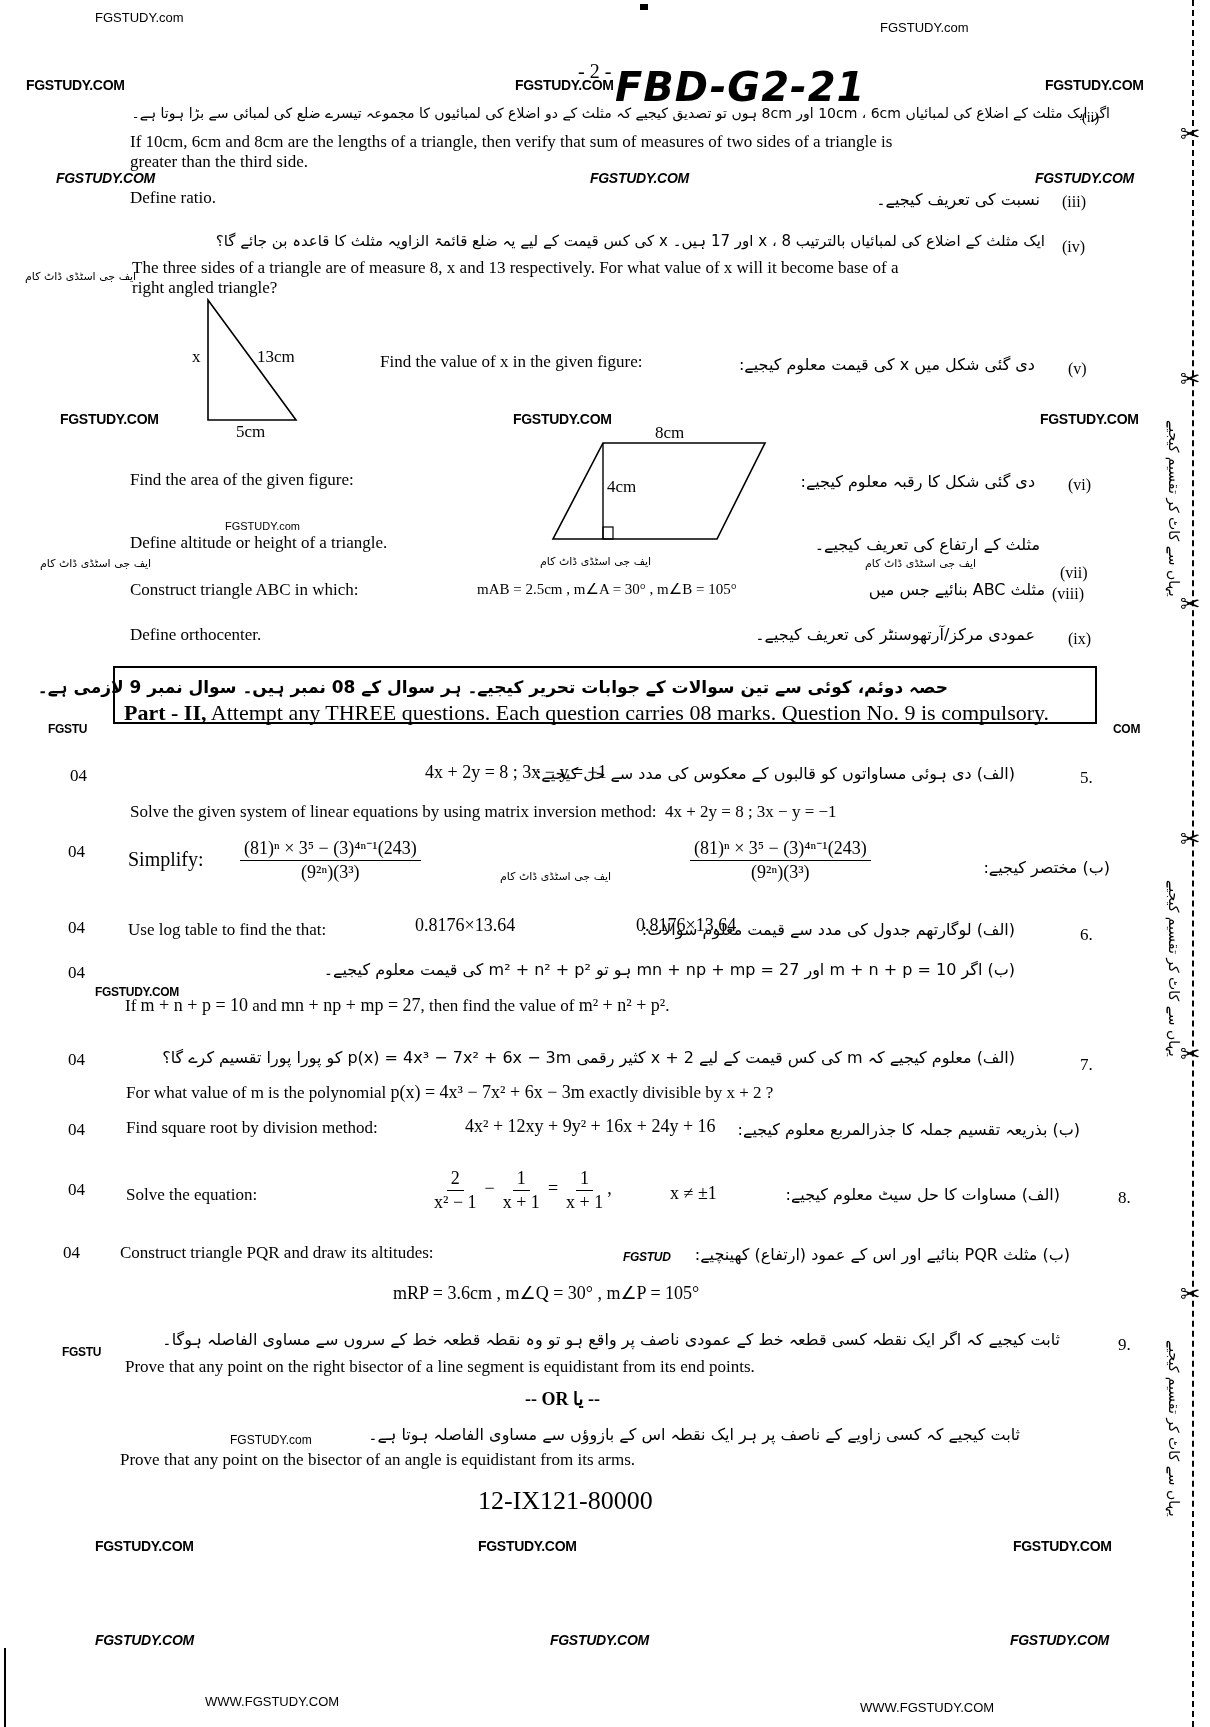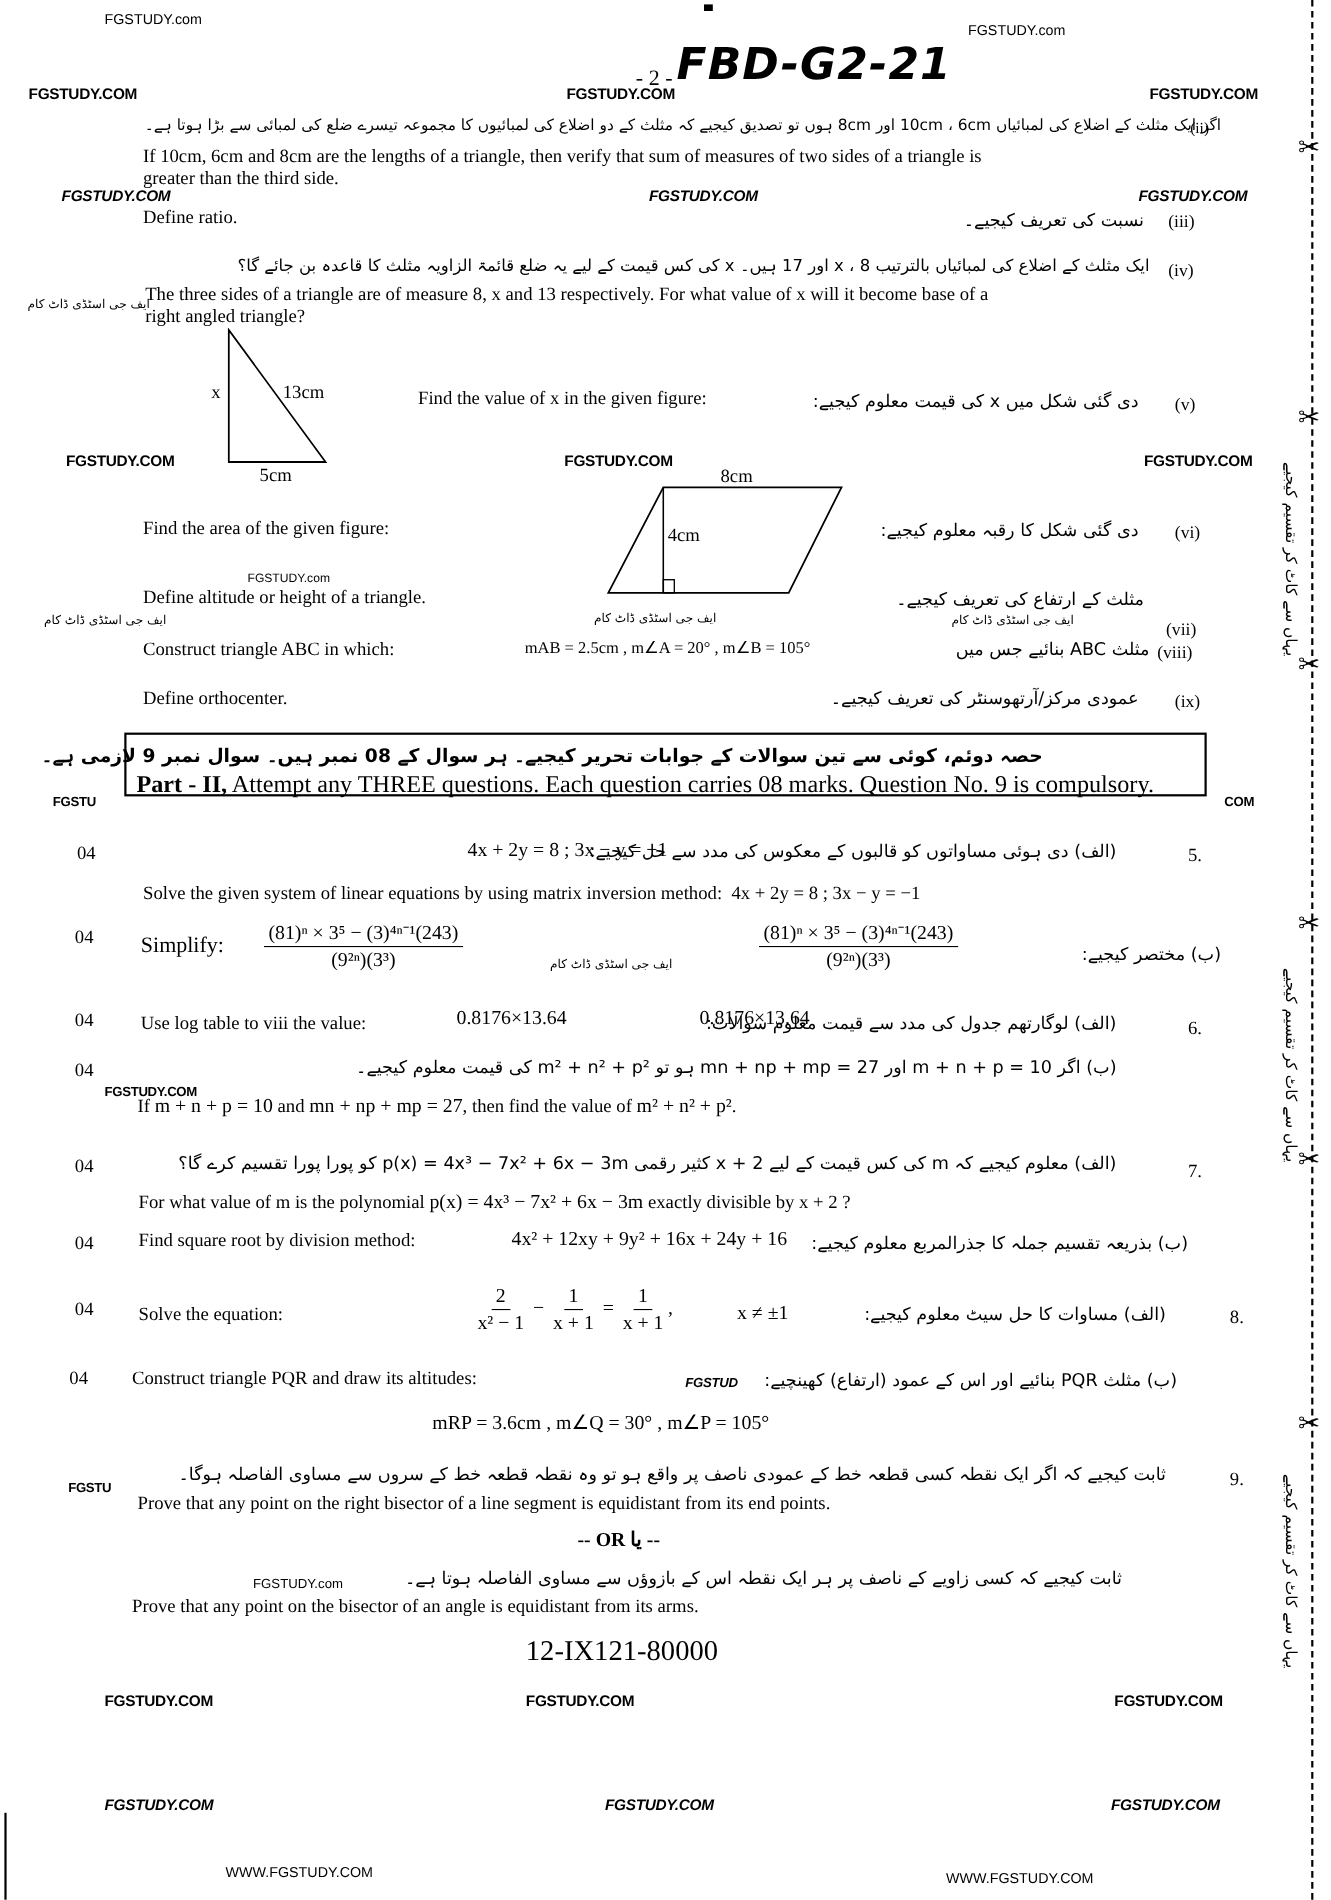--- a/index.html
+++ b/index.html
@@ -37,21 +37,21 @@
 <div class="abs ur-s" style="left:1182px;top:1340px;transform:rotate(90deg);transform-origin:left top;font-size:14px">یہاں سے کاٹ کر تقسیم کیجیے</div>
 <div class="abs" style="left:640px;top:4px;width:8px;height:6px;background:#000"></div>
 <div class="abs" style="left:4px;top:1648px;width:2px;height:79px;background:#000"></div>
 
 <div class="abs wm-thin" style="left:95px;top:10px">FGSTUDY.com</div>
 <div class="abs wm-thin" style="left:880px;top:20px">FGSTUDY.com</div>
 
 <div class="abs wm" style="left:26px;top:77px">FGSTUDY.COM</div>
 <div class="abs wm" style="left:515px;top:77px">FGSTUDY.COM</div>
 <div class="abs" style="left:578px;top:60px;font-size:20px">- 2 -</div>
-<div class="abs stamp" style="left:615px;top:36px">FBD-G2-21</div>
+<div class="abs stamp" style="left:615px;top:64px">FBD-G2-21</div>
 <div class="abs wm" style="left:1045px;top:77px">FGSTUDY.COM</div>
 
 <div class="abs ur" style="right:100px;top:105px;font-size:14px">اگر ایک مثلث کے اضلاع کی لمبائیاں 10cm ، 6cm اور 8cm ہوں تو تصدیق کیجیے کہ مثلث کے دو اضلاع کی لمبائیوں کا مجموعہ تیسرے ضلع کی لمبائی سے بڑا ہوتا ہے۔</div>
 <div class="abs" style="left:1082px;top:110px;font-size:14px">(ii)</div>
 <div class="abs en" style="left:130px;top:132px">If 10cm, 6cm and 8cm are the lengths of a triangle, then verify that sum of measures of two sides of a triangle is</div>
 <div class="abs en" style="left:130px;top:152px">greater than the third side.</div>
 
 <div class="abs wm wm-i" style="left:56px;top:170px">FGSTUDY.COM</div>
 <div class="abs wm wm-i" style="left:590px;top:170px">FGSTUDY.COM</div>
 <div class="abs wm wm-i" style="left:1035px;top:170px">FGSTUDY.COM</div>
@@ -93,21 +93,21 @@
 
 <div class="abs wm-thin" style="left:225px;top:520px;font-size:11px">FGSTUDY.com</div>
 <div class="abs en" style="left:130px;top:533px">Define altitude or height of a triangle.</div>
 <div class="abs ur-s" style="left:40px;top:557px">ایف جی اسٹڈی ڈاٹ کام</div>
 <div class="abs ur-s" style="left:540px;top:555px">ایف جی اسٹڈی ڈاٹ کام</div>
 <div class="abs ur" style="right:170px;top:535px">مثلث کے ارتفاع کی تعریف کیجیے۔</div>
 <div class="abs" style="left:1060px;top:564px;font-size:16px">(vii)</div>
 <div class="abs ur-s" style="left:865px;top:557px">ایف جی اسٹڈی ڈاٹ کام</div>
 
 <div class="abs en" style="left:130px;top:580px">Construct triangle ABC in which:</div>
-<div class="abs" style="left:477px;top:580px;font-size:15px">mAB = 2.5cm , m∠A = 20° , m∠B = 105°</div>
+<div class="abs" style="left:477px;top:580px;font-size:15px">mAB = 2.5cm , m∠A = 30° , m∠B = 105°</div>
 <div class="abs ur" style="right:165px;top:580px">مثلث ABC بنائیے جس میں</div>
 <div class="abs" style="left:1052px;top:585px;font-size:16px">(viii)</div>
 
 <div class="abs en" style="left:130px;top:625px">Define orthocenter.</div>
 <div class="abs ur" style="right:175px;top:625px">عمودی مرکز/آرتھوسنٹر کی تعریف کیجیے۔</div>
 <div class="abs" style="left:1068px;top:630px;font-size:16px">(ix)</div>
 
 <div class="part-box"></div>
 <div class="abs ur" style="right:262px;top:677px;font-size:17px;font-weight:bold">حصہ دوئم، کوئی سے تین سوالات کے جوابات تحریر کیجیے۔ ہر سوال کے 08 نمبر ہیں۔ سوال نمبر 9 لازمی ہے۔</div>
 <div class="abs" style="left:124px;top:700px;font-size:22px">
@@ -140,21 +140,21 @@
   <span class="frac">
       <span class="n">(81)ⁿ × 3⁵ − (3)⁴ⁿ⁻¹(243)</span>
       <span class="d">(9²ⁿ)(3³)</span>
     </span>
 </div>
 <div class="abs ur" style="right:100px;top:858px">
   <span>(ب)</span> <span>مختصر کیجیے:</span>
 </div>
 
 <div class="abs num" style="left:68px;top:918px">04</div>
-<div class="abs en" style="left:128px;top:920px">Use log table to viii the value:</div>
+<div class="abs en" style="left:128px;top:920px">Use log table to find the that:</div>
 <div class="abs math" style="left:415px;top:915px">0.8176×13.64</div>
 <div class="abs math" style="left:636px;top:915px">0.8176×13.64</div>
 <div class="abs ur" style="right:195px;top:920px">
   <span>(الف)</span> <span>لوگارتھم جدول کی مدد سے قیمت معلوم سوالات:</span>
 </div>
 <div class="abs num" style="left:1080px;top:925px">6.</div>
 
 <div class="abs num" style="left:68px;top:963px">04</div>
 <div class="abs ur" style="right:195px;top:960px">
   <span>(ب)</span> <span>اگر m + n + p = 10 اور mn + np + mp = 27 ہو تو m² + n² + p² کی قیمت معلوم کیجیے۔</span>

